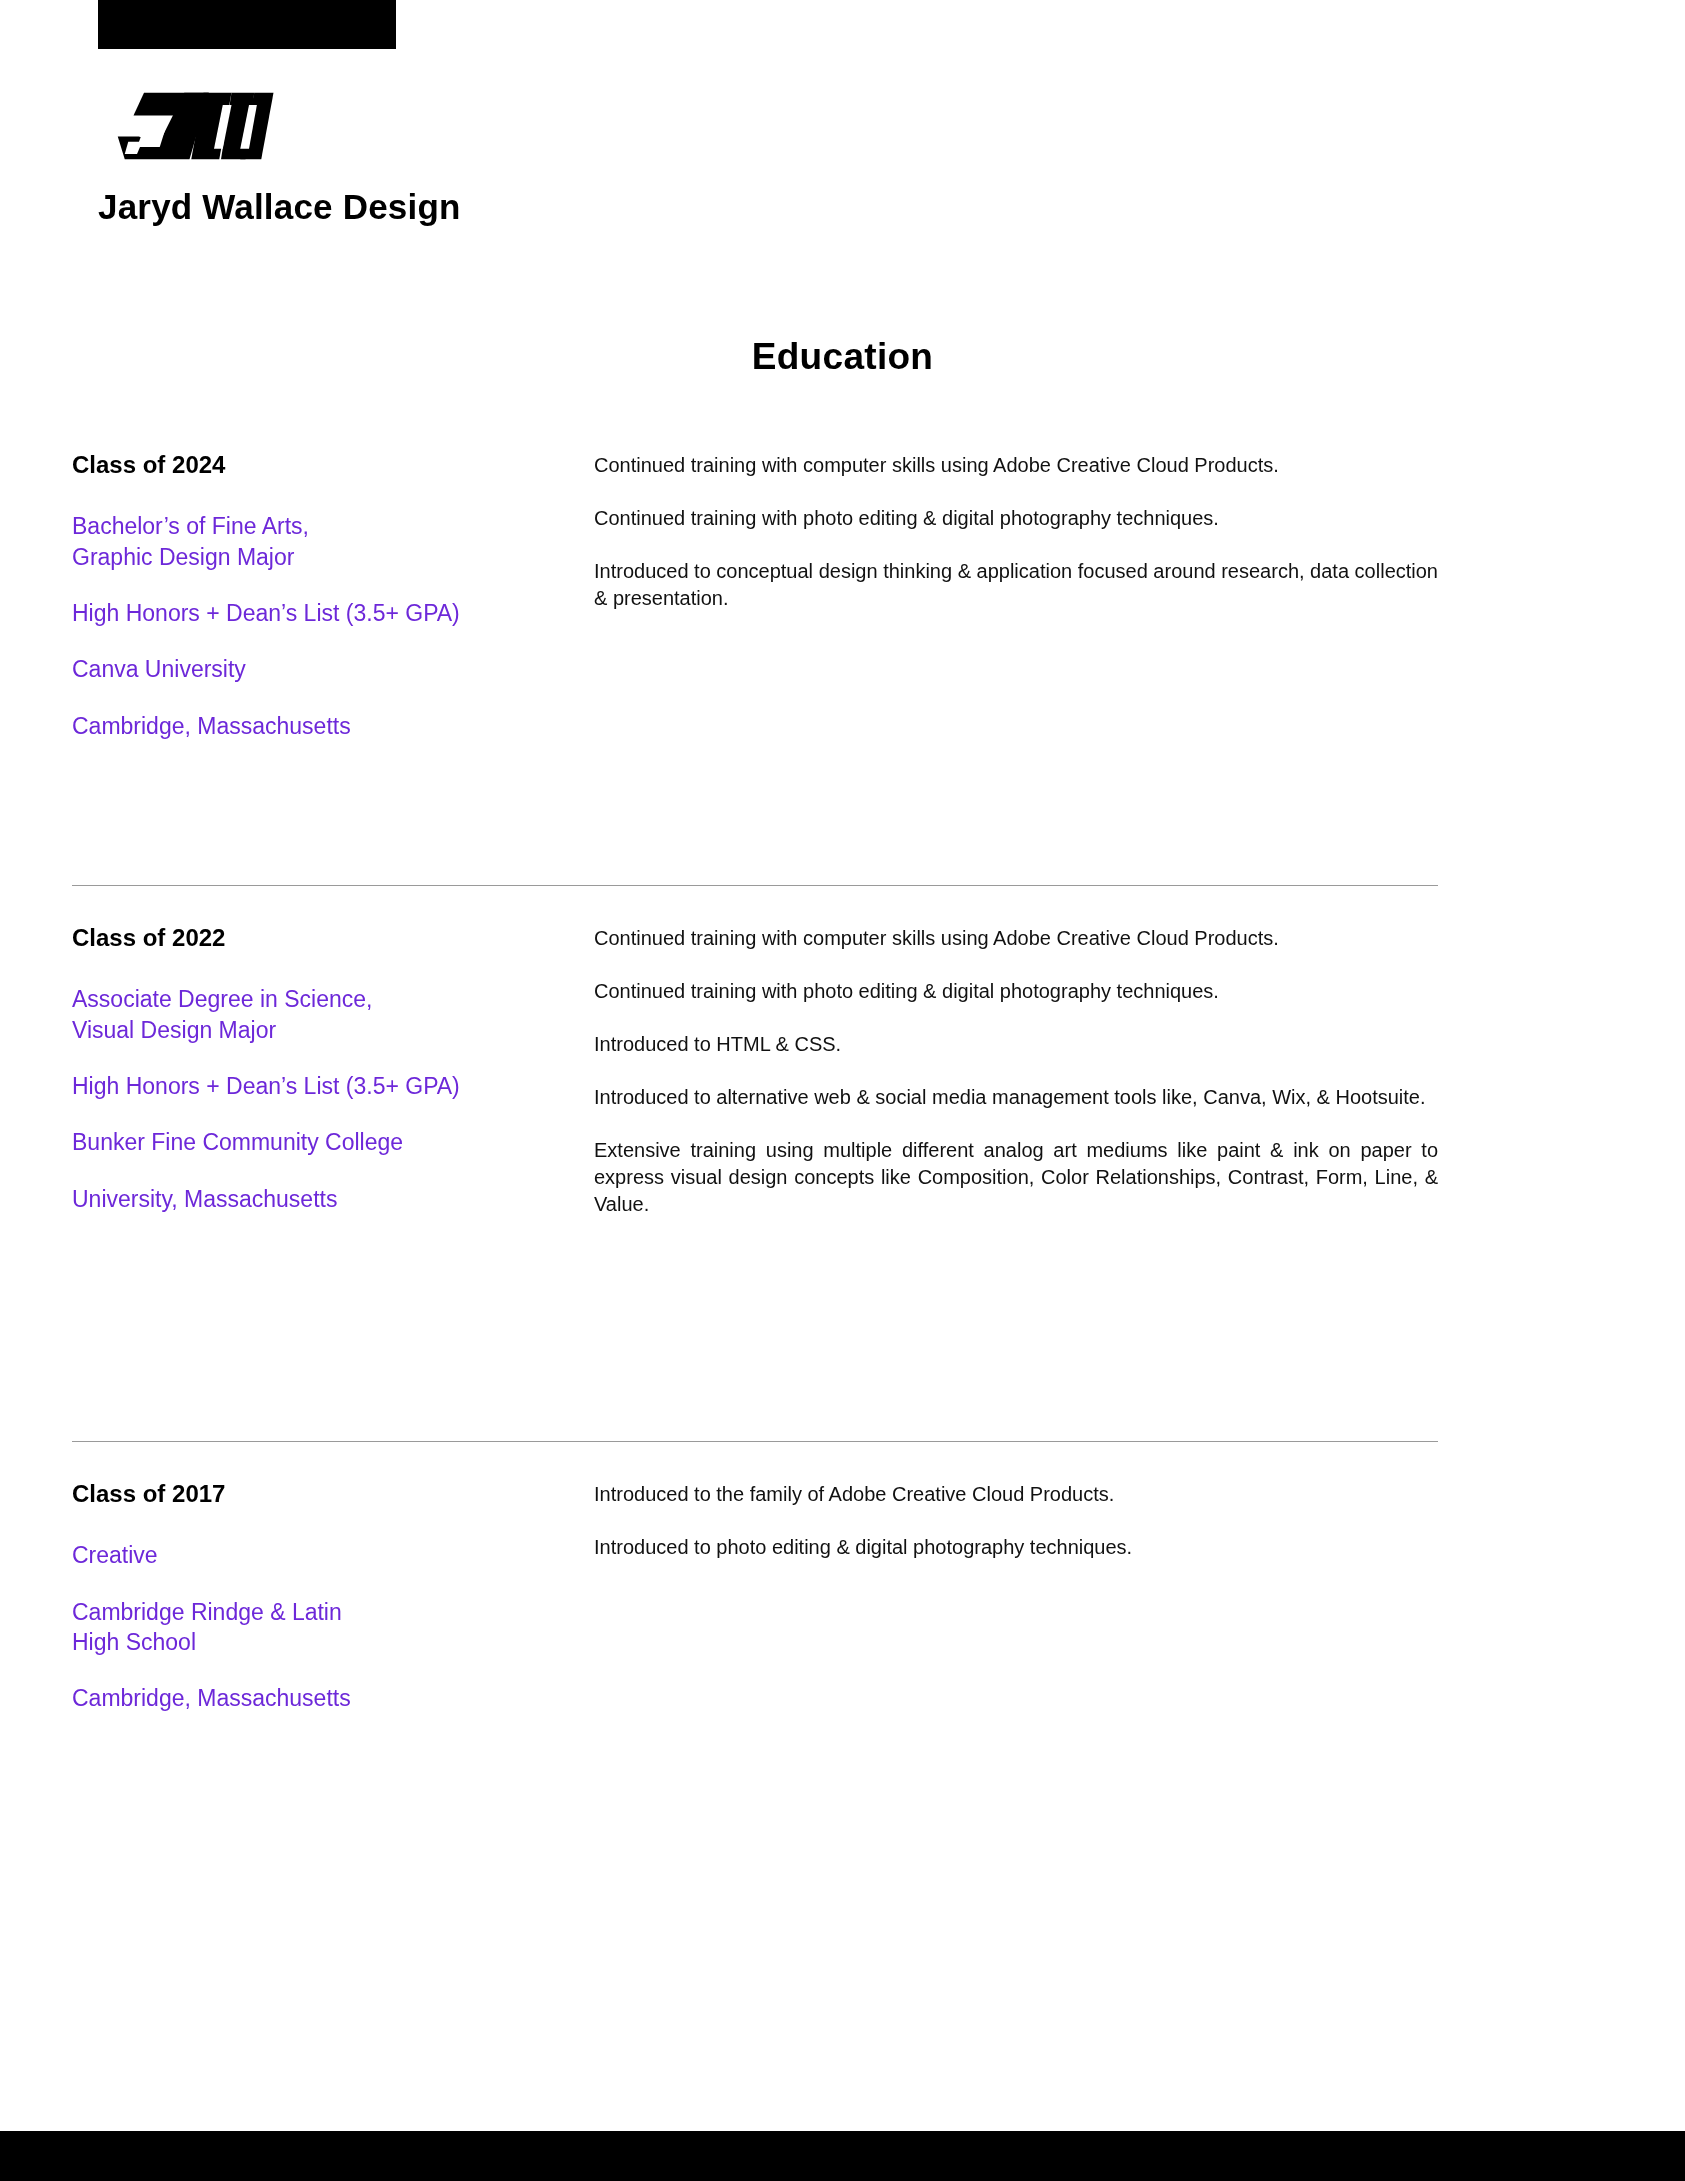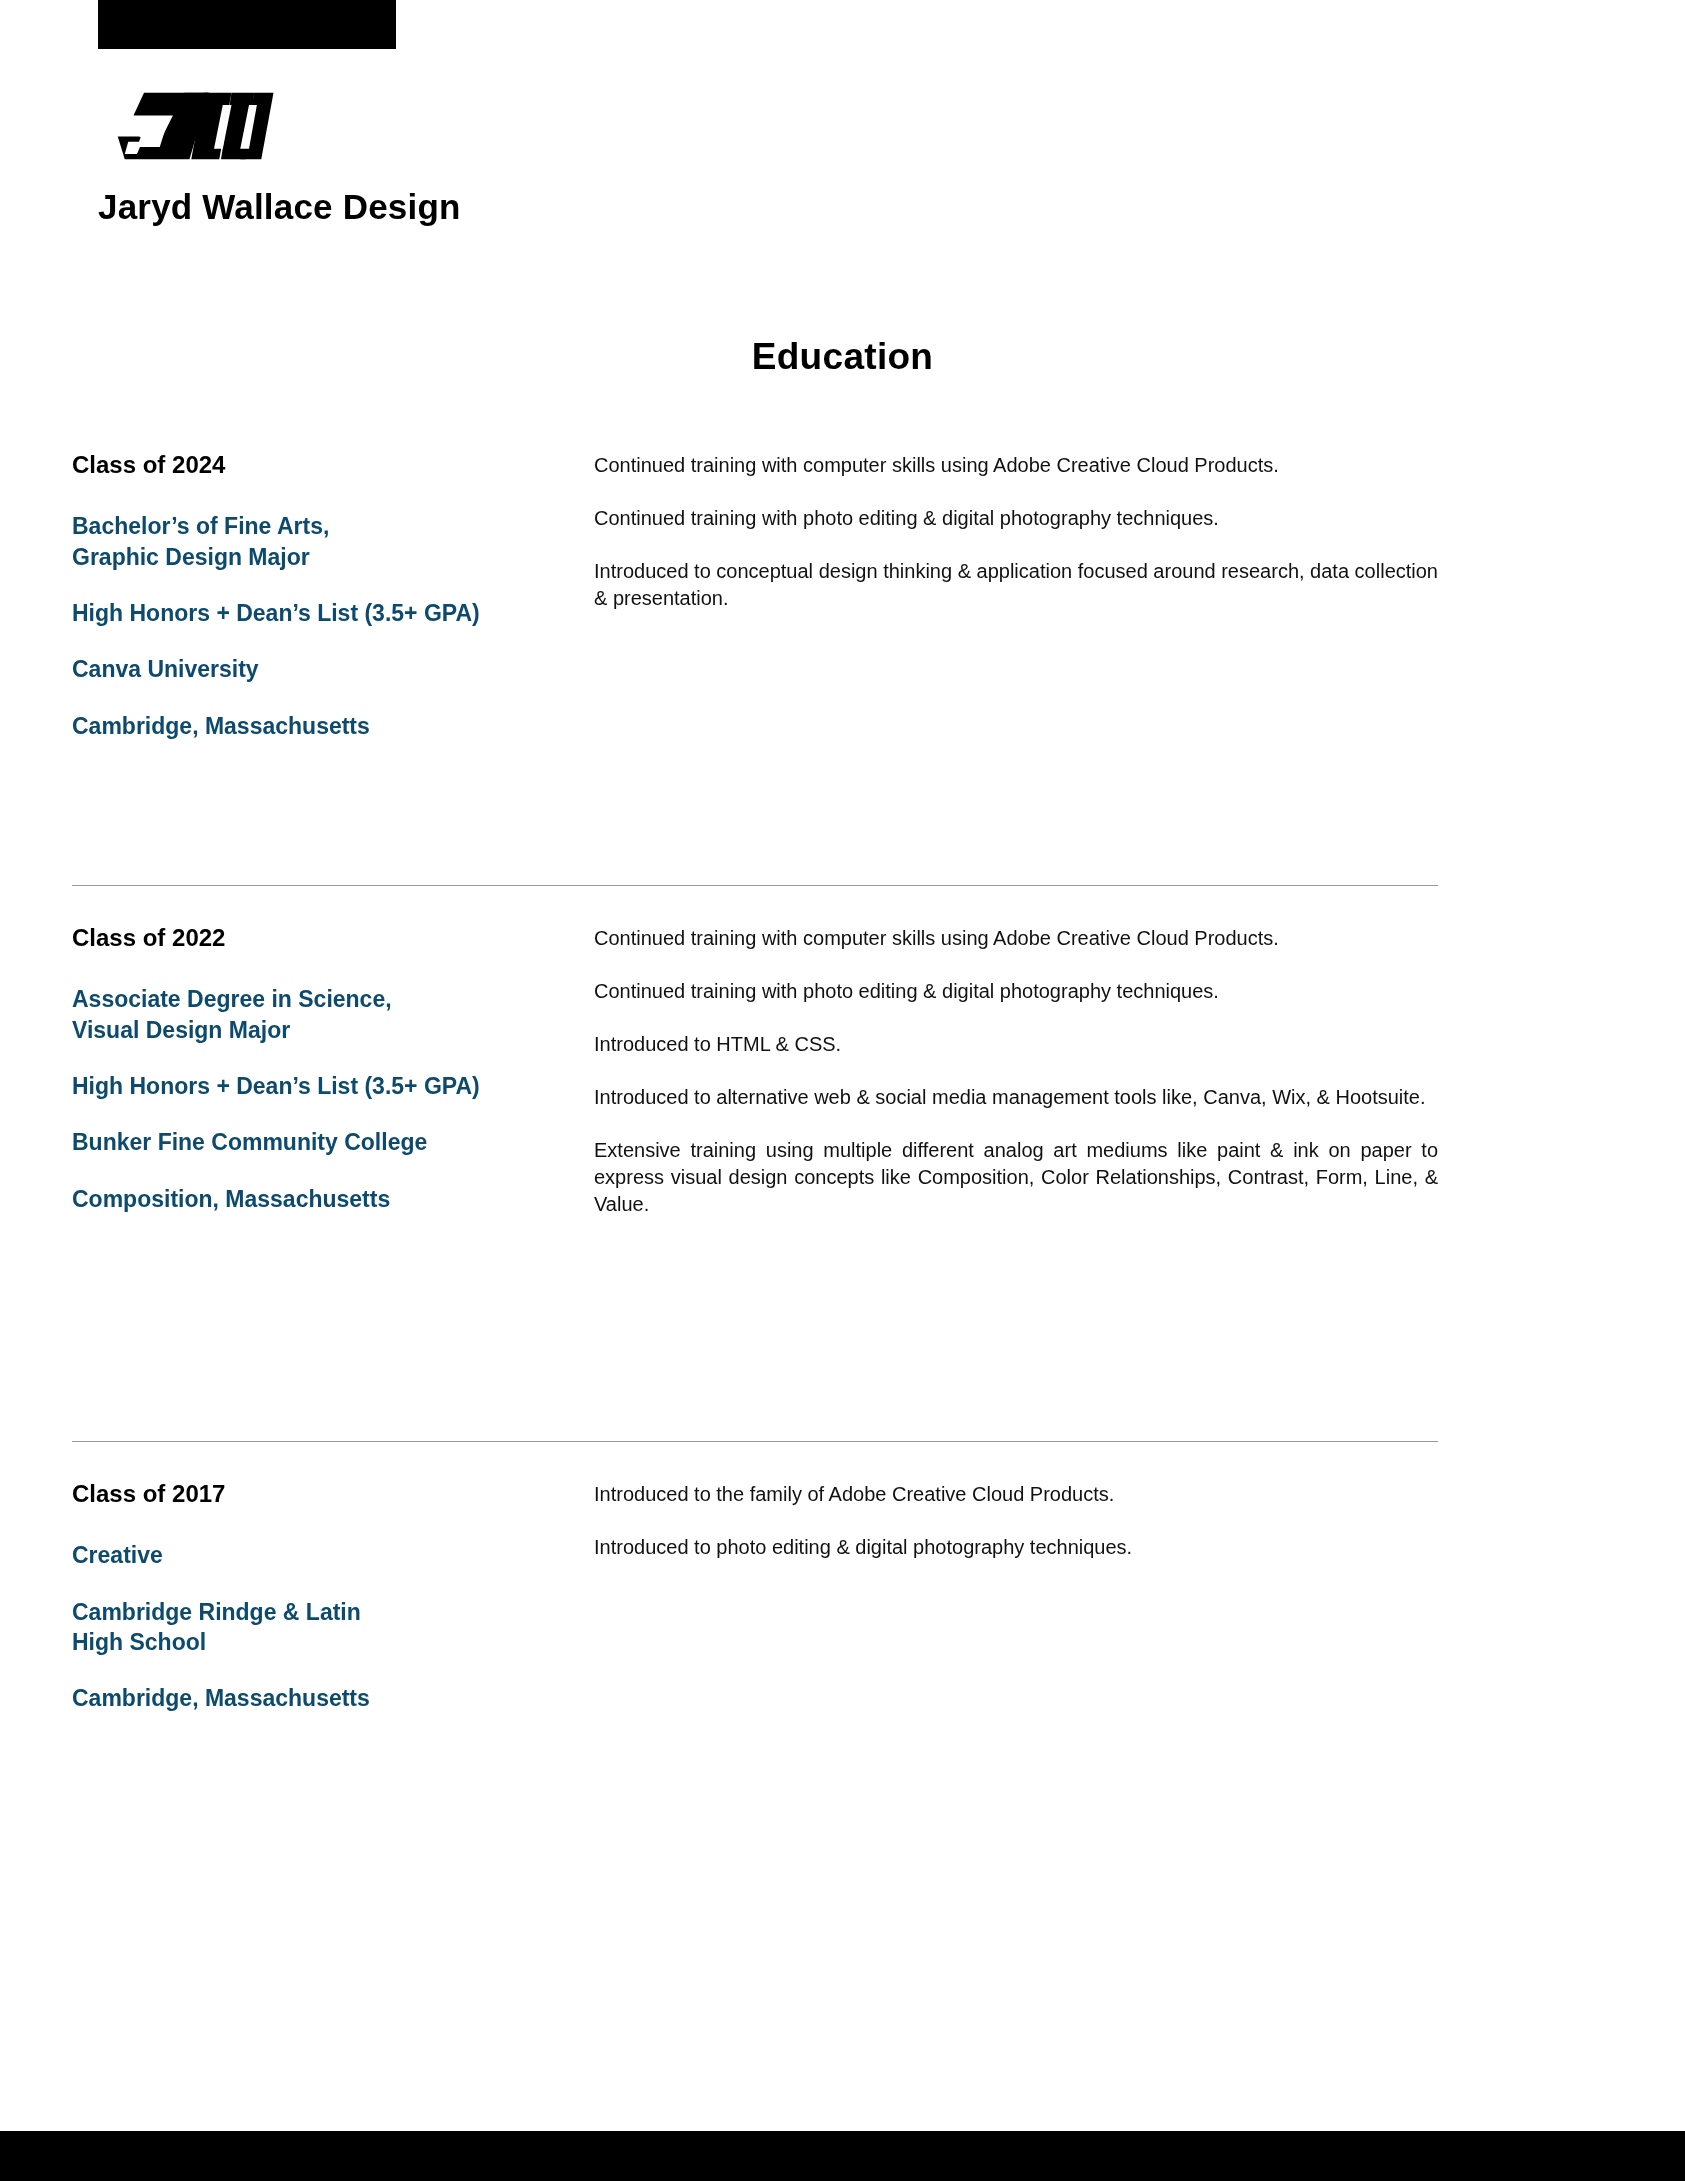--- a/index.html
+++ b/index.html
@@ -112,24 +112,24 @@
   .class-title {
     font-family: "Liberation Sans", sans-serif;
     font-weight: 700;
     font-size: 24px;
     line-height: 1.1;
     color: #000000;
     margin: 0 0 33px 0;
   }
   .detail {
     font-family: "Liberation Sans", sans-serif;
-    font-weight: 700;
+    font-weight: 400;
     font-size: 23px;
     line-height: 1.32;
-    color: #0c4a6e;
+    color: #6d28d9;
     margin: 0 0 26px 0;
     white-space: pre-line;
   }
   .detail:last-child { margin-bottom: 0; }
 
   .para {
     font-family: "Liberation Sans", sans-serif;
     font-weight: 400;
     font-size: 20px;
     line-height: 1.35;
@@ -212,21 +212,21 @@
       </div>
     </div>
     <div class="entry-divider"></div>
     <div class="entry b1">
       <div class="entry-left">
         <div class="class-title">Class of 2022</div>
         <div class="detail">Associate Degree in Science,
 Visual Design Major</div>
         <div class="detail">High Honors + Dean’s List (3.5+ GPA)</div>
         <div class="detail">Bunker Fine Community College</div>
-        <div class="detail">Composition, Massachusetts</div>
+        <div class="detail">University, Massachusetts</div>
       </div>
       <div class="entry-right">
         <div class="para-wrap">
           <div class="para noj">Continued training with computer skills using Adobe Creative Cloud Products.</div>
           <div class="para noj">Continued training with photo editing &amp; digital photography techniques.</div>
           <div class="para noj">Introduced to HTML &amp; CSS.</div>
           <div class="para">Introduced to alternative web &amp; social media management tools like, Canva, Wix, &amp; Hootsuite.</div>
           <div class="para">Extensive training using multiple different analog art mediums like paint &amp; ink on paper to express visual design concepts like Composition, Color Relationships, Contrast, Form, Line, &amp; Value.</div>
         </div>
       </div>

